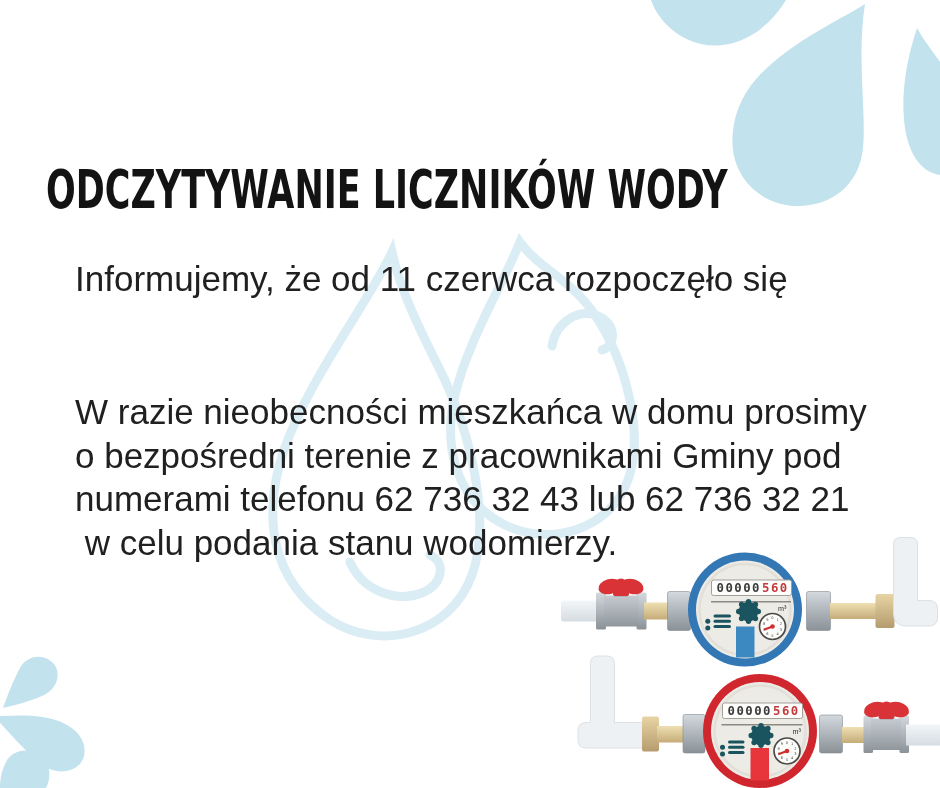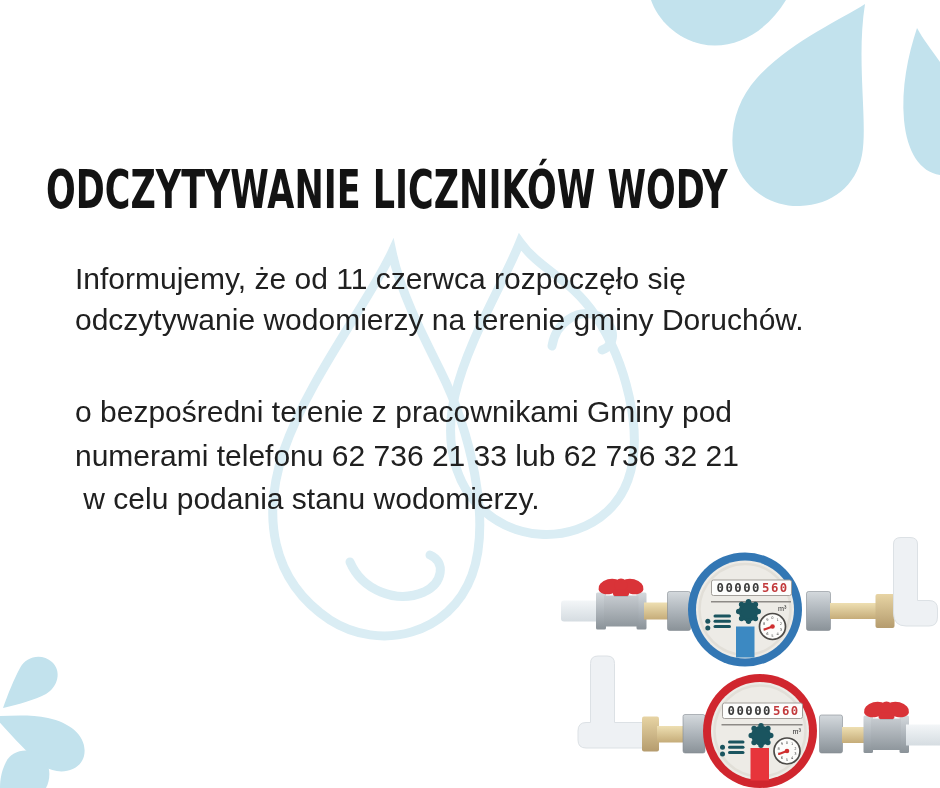--- a/index.html
+++ b/index.html
@@ -3,21 +3,21 @@
 <meta charset="utf-8">
 <style>
   html,body{margin:0;padding:0;background:#fff;}
   #page{position:relative;width:940px;height:788px;background:#ffffff;overflow:hidden;
         font-family:"Liberation Sans","DejaVu Sans",sans-serif;}
   #bg-art{position:absolute;left:0;top:0;z-index:1;}
   #title{position:absolute;left:46px;top:127px;z-index:3;
          font-family:"DejaVu Sans",sans-serif;font-weight:bold;font-size:53px;line-height:53px;
          color:#131313;letter-spacing:0px;white-space:nowrap;
          transform:scaleX(0.66);transform-origin:0 0;}
-  .para{position:absolute;left:75px;z-index:3;color:#202020;font-size:30px;}
+  .para{position:absolute;left:75px;z-index:3;color:#202020;font-size:35px;}
   #para1{top:258px;line-height:41px;}
   #para2{top:390px;line-height:43.5px;}
   .line{white-space:pre;}
   .mono-odo{font-family:"DejaVu Sans Mono",monospace;font-weight:bold;letter-spacing:1.5px;}
 </style>
 </head>
 <body>
 
 <div id="page">
 
@@ -200,22 +200,22 @@
         <rect x="878.5" y="712.5" width="16" height="6.5" rx="2"></rect>
       </g>
       <rect x="906" y="724.5" width="34" height="21" fill="url(#gPipeH)"></rect>
     </g>
   </svg>
 
   <h1 id="title">ODCZYTYWANIE LICZNIKÓW WODY</h1>
 
   <div id="para1" class="para">
     <div class="line">Informujemy, że od 11 czerwca rozpoczęło się</div>
-    <div class="line">odczytywanie wodomierzy na terenie gminy Doruchów.</div>
   </div>
 
   <div id="para2" class="para">
+    <div class="line">W razie nieobecności mieszkańca w domu prosimy</div>
     <div class="line">o bezpośredni terenie z pracownikami Gminy pod</div>
-    <div class="line">numerami telefonu 62 736 21 33 lub 62 736 32 21</div>
+    <div class="line">numerami telefonu 62 736 32 43 lub 62 736 32 21</div>
     <div class="line"> w celu podania stanu wodomierzy.</div>
   </div>
 
 </div>
 
 </body></html>

